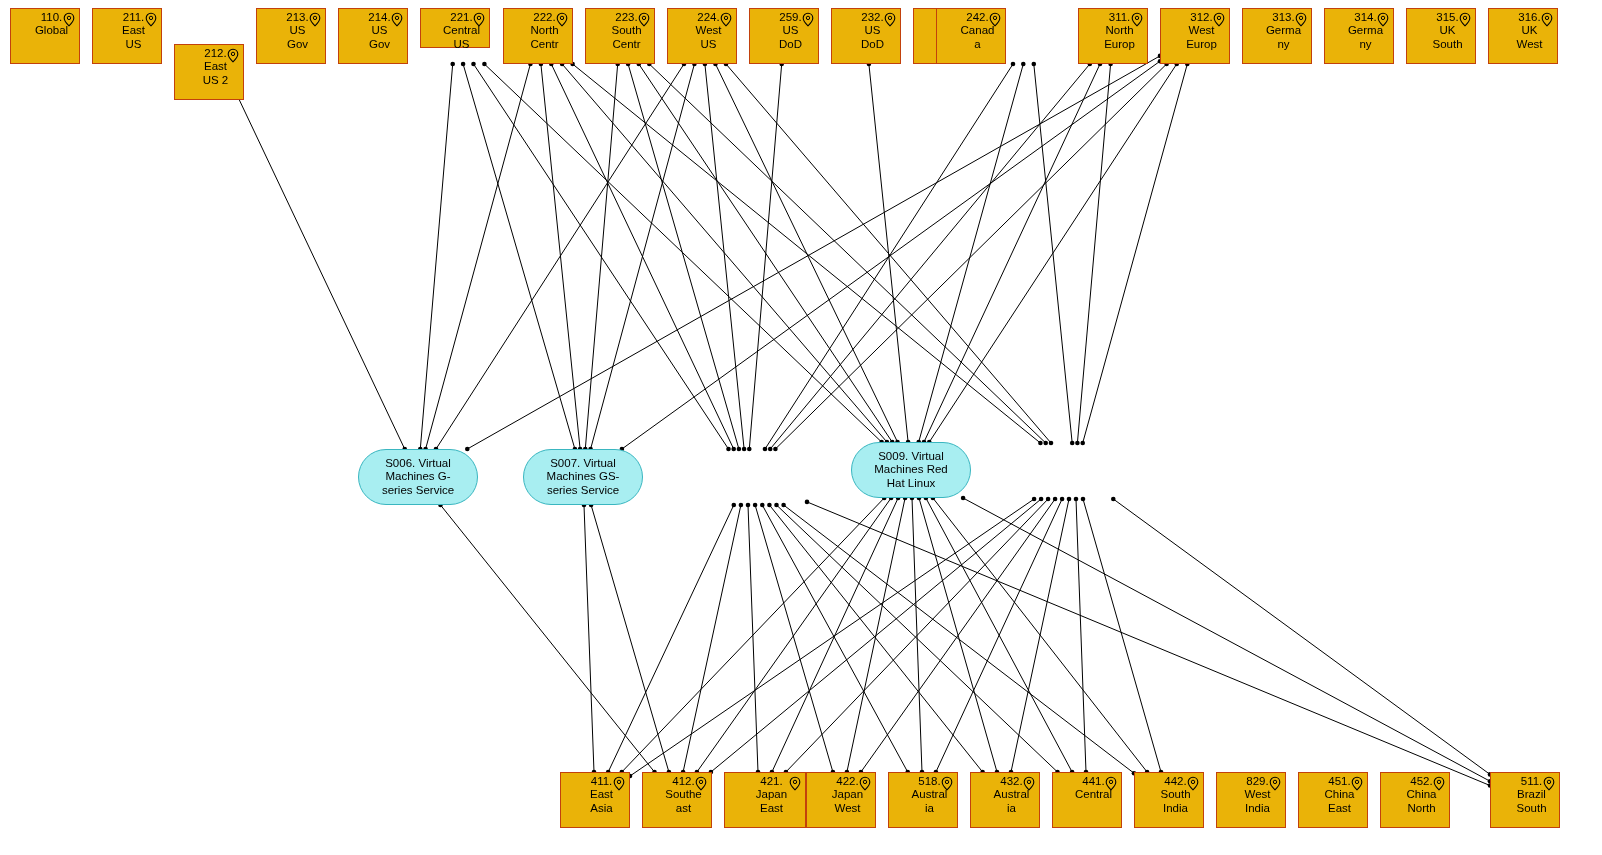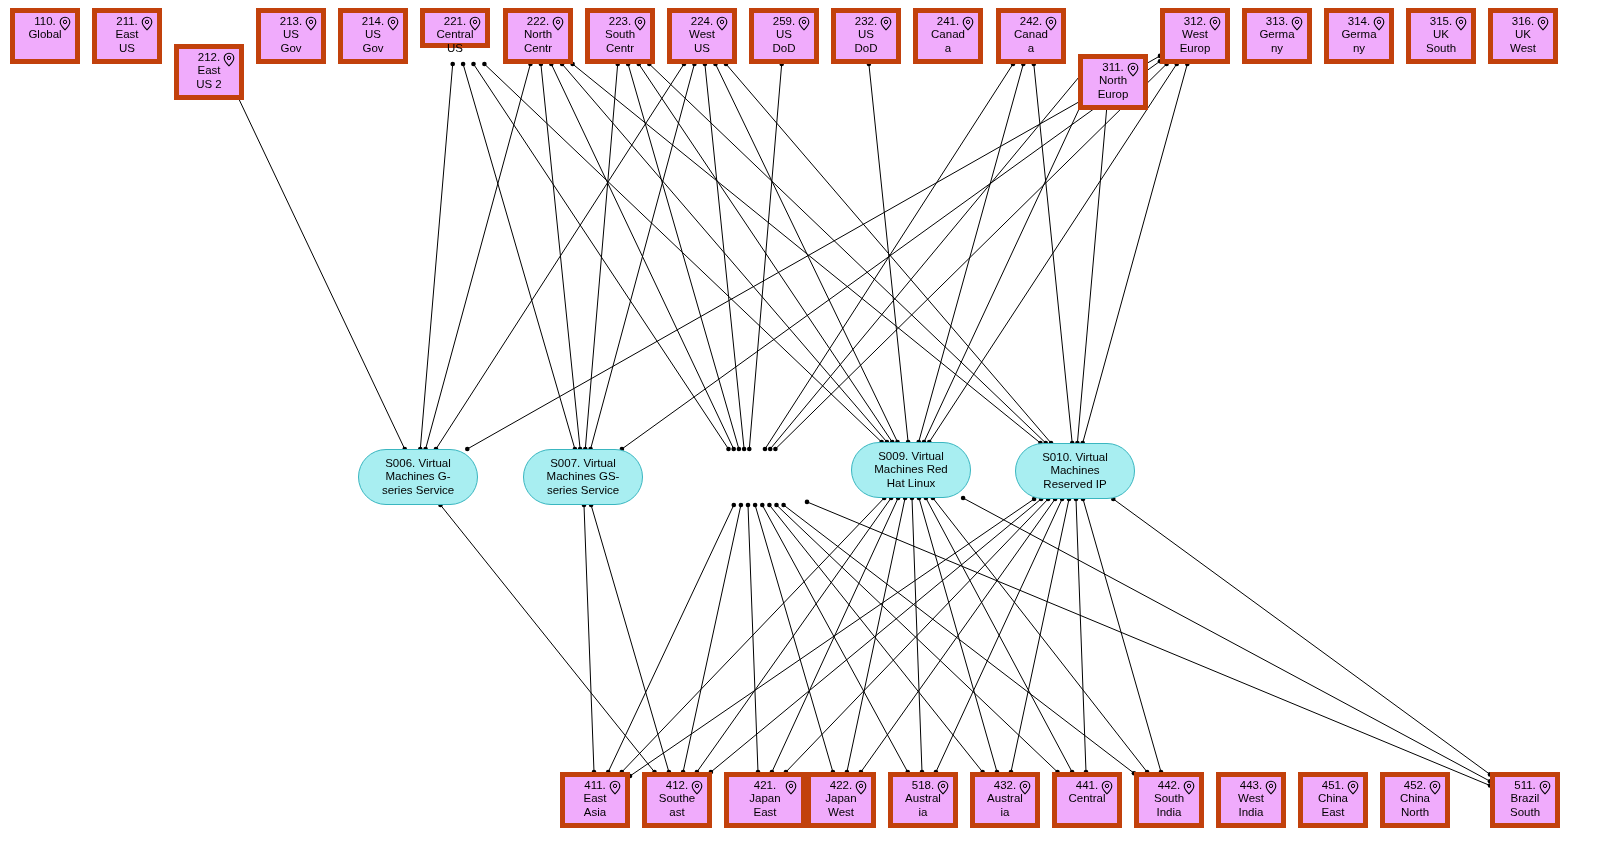--- a/index.html
+++ b/index.html
@@ -31,23 +31,24 @@
     position: absolute;
     box-sizing: border-box;
     font-size: 11.5px;
     line-height: 1.17;
     color: #000000;
     display: flex;
     justify-content: center;
     cursor: default;
   }
   .node.location {
-    background: #f0abfc;
-    border: 5px solid #c2410c;
+    background: #eab308;
+    border: 1px solid #c2410c;
     align-items: flex-start;
+    padding-left: 13px;
   }
   .node.service {
     background: #a8eef1;
     border: 1px solid #3ab6c0;
     border-radius: 28px;
     align-items: center;
   }
   .label {
     text-align: center;
     overflow-wrap: break-word;
@@ -338,28 +339,28 @@
           </svg></span>
         <div class="label location-label">232. US DoD</div>
       </div>
       <div class="node location" style="left: 913px; top: 8px; width: 70px; height: 56px;">
         <span class="pin"><svg width="12" height="15" viewBox="0 0 12 15" xmlns="http://www.w3.org/2000/svg">
             <path d="M6 1.2 C3.3 1.2 1.2 3.4 1.2 6.1 c0 3.4 4.8 7.7 4.8 7.7 s4.8 -4.3 4.8 -7.7 C10.8 3.4 8.7 1.2 6 1.2 Z" fill="none" stroke="#000" stroke-width="1.1"></path>
             <circle cx="6" cy="5.9" r="1.7" fill="none" stroke="#000" stroke-width="1"></circle>
           </svg></span>
         <div class="label location-label">241. Canada</div>
       </div>
-      <div class="node location" style="left: 996px; top: 8px; width: 70px; height: 56px;">
+      <div class="node location" style="left: 936px; top: 8px; width: 70px; height: 56px;">
         <span class="pin"><svg width="12" height="15" viewBox="0 0 12 15" xmlns="http://www.w3.org/2000/svg">
             <path d="M6 1.2 C3.3 1.2 1.2 3.4 1.2 6.1 c0 3.4 4.8 7.7 4.8 7.7 s4.8 -4.3 4.8 -7.7 C10.8 3.4 8.7 1.2 6 1.2 Z" fill="none" stroke="#000" stroke-width="1.1"></path>
             <circle cx="6" cy="5.9" r="1.7" fill="none" stroke="#000" stroke-width="1"></circle>
           </svg></span>
         <div class="label location-label">242. Canada</div>
       </div>
-      <div class="node location" style="left: 1078px; top: 8px; width: 70px; height: 56px; margin-top: 46px;">
+      <div class="node location" style="left: 1078px; top: 8px; width: 70px; height: 56px;">
         <span class="pin"><svg width="12" height="15" viewBox="0 0 12 15" xmlns="http://www.w3.org/2000/svg">
             <path d="M6 1.2 C3.3 1.2 1.2 3.4 1.2 6.1 c0 3.4 4.8 7.7 4.8 7.7 s4.8 -4.3 4.8 -7.7 C10.8 3.4 8.7 1.2 6 1.2 Z" fill="none" stroke="#000" stroke-width="1.1"></path>
             <circle cx="6" cy="5.9" r="1.7" fill="none" stroke="#000" stroke-width="1"></circle>
           </svg></span>
         <div class="label location-label">311. North Europ</div>
       </div>
       <div class="node location" style="left: 1160px; top: 8px; width: 70px; height: 56px;">
         <span class="pin"><svg width="12" height="15" viewBox="0 0 12 15" xmlns="http://www.w3.org/2000/svg">
             <path d="M6 1.2 C3.3 1.2 1.2 3.4 1.2 6.1 c0 3.4 4.8 7.7 4.8 7.7 s4.8 -4.3 4.8 -7.7 C10.8 3.4 8.7 1.2 6 1.2 Z" fill="none" stroke="#000" stroke-width="1.1"></path>
             <circle cx="6" cy="5.9" r="1.7" fill="none" stroke="#000" stroke-width="1"></circle>
@@ -396,23 +397,20 @@
       </div>
       <div class="node service" style="left: 358px; top: 449px; width: 120px; height: 56px;">
         <div class="label service-label">S006. Virtual Machines G-series Service</div>
       </div>
       <div class="node service" style="left: 523px; top: 449px; width: 120px; height: 56px;">
         <div class="label service-label">S007. Virtual Machines GS-series Service</div>
       </div>
       <div class="node service" style="left: 851px; top: 442px; width: 120px; height: 56px;">
         <div class="label service-label">S009. Virtual Machines Red Hat Linux</div>
       </div>
-      <div class="node service" style="left: 1015px; top: 443px; width: 120px; height: 56px;">
-        <div class="label service-label">S010. Virtual Machines Reserved IP</div>
-      </div>
       <div class="node location" style="left: 560px; top: 772px; width: 70px; height: 56px;">
         <span class="pin"><svg width="12" height="15" viewBox="0 0 12 15" xmlns="http://www.w3.org/2000/svg">
             <path d="M6 1.2 C3.3 1.2 1.2 3.4 1.2 6.1 c0 3.4 4.8 7.7 4.8 7.7 s4.8 -4.3 4.8 -7.7 C10.8 3.4 8.7 1.2 6 1.2 Z" fill="none" stroke="#000" stroke-width="1.1"></path>
             <circle cx="6" cy="5.9" r="1.7" fill="none" stroke="#000" stroke-width="1"></circle>
           </svg></span>
         <div class="label location-label">411. East Asia</div>
       </div>
       <div class="node location" style="left: 642px; top: 772px; width: 70px; height: 56px;">
         <span class="pin"><svg width="12" height="15" viewBox="0 0 12 15" xmlns="http://www.w3.org/2000/svg">
             <path d="M6 1.2 C3.3 1.2 1.2 3.4 1.2 6.1 c0 3.4 4.8 7.7 4.8 7.7 s4.8 -4.3 4.8 -7.7 C10.8 3.4 8.7 1.2 6 1.2 Z" fill="none" stroke="#000" stroke-width="1.1"></path>
@@ -460,21 +458,21 @@
             <path d="M6 1.2 C3.3 1.2 1.2 3.4 1.2 6.1 c0 3.4 4.8 7.7 4.8 7.7 s4.8 -4.3 4.8 -7.7 C10.8 3.4 8.7 1.2 6 1.2 Z" fill="none" stroke="#000" stroke-width="1.1"></path>
             <circle cx="6" cy="5.9" r="1.7" fill="none" stroke="#000" stroke-width="1"></circle>
           </svg></span>
         <div class="label location-label">442. South India</div>
       </div>
       <div class="node location" style="left: 1216px; top: 772px; width: 70px; height: 56px;">
         <span class="pin"><svg width="12" height="15" viewBox="0 0 12 15" xmlns="http://www.w3.org/2000/svg">
             <path d="M6 1.2 C3.3 1.2 1.2 3.4 1.2 6.1 c0 3.4 4.8 7.7 4.8 7.7 s4.8 -4.3 4.8 -7.7 C10.8 3.4 8.7 1.2 6 1.2 Z" fill="none" stroke="#000" stroke-width="1.1"></path>
             <circle cx="6" cy="5.9" r="1.7" fill="none" stroke="#000" stroke-width="1"></circle>
           </svg></span>
-        <div class="label location-label">443. West India</div>
+        <div class="label location-label">829. West India</div>
       </div>
       <div class="node location" style="left: 1298px; top: 772px; width: 70px; height: 56px;">
         <span class="pin"><svg width="12" height="15" viewBox="0 0 12 15" xmlns="http://www.w3.org/2000/svg">
             <path d="M6 1.2 C3.3 1.2 1.2 3.4 1.2 6.1 c0 3.4 4.8 7.7 4.8 7.7 s4.8 -4.3 4.8 -7.7 C10.8 3.4 8.7 1.2 6 1.2 Z" fill="none" stroke="#000" stroke-width="1.1"></path>
             <circle cx="6" cy="5.9" r="1.7" fill="none" stroke="#000" stroke-width="1"></circle>
           </svg></span>
         <div class="label location-label">451. China East</div>
       </div>
       <div class="node location" style="left: 1380px; top: 772px; width: 70px; height: 56px;">
         <span class="pin"><svg width="12" height="15" viewBox="0 0 12 15" xmlns="http://www.w3.org/2000/svg">

